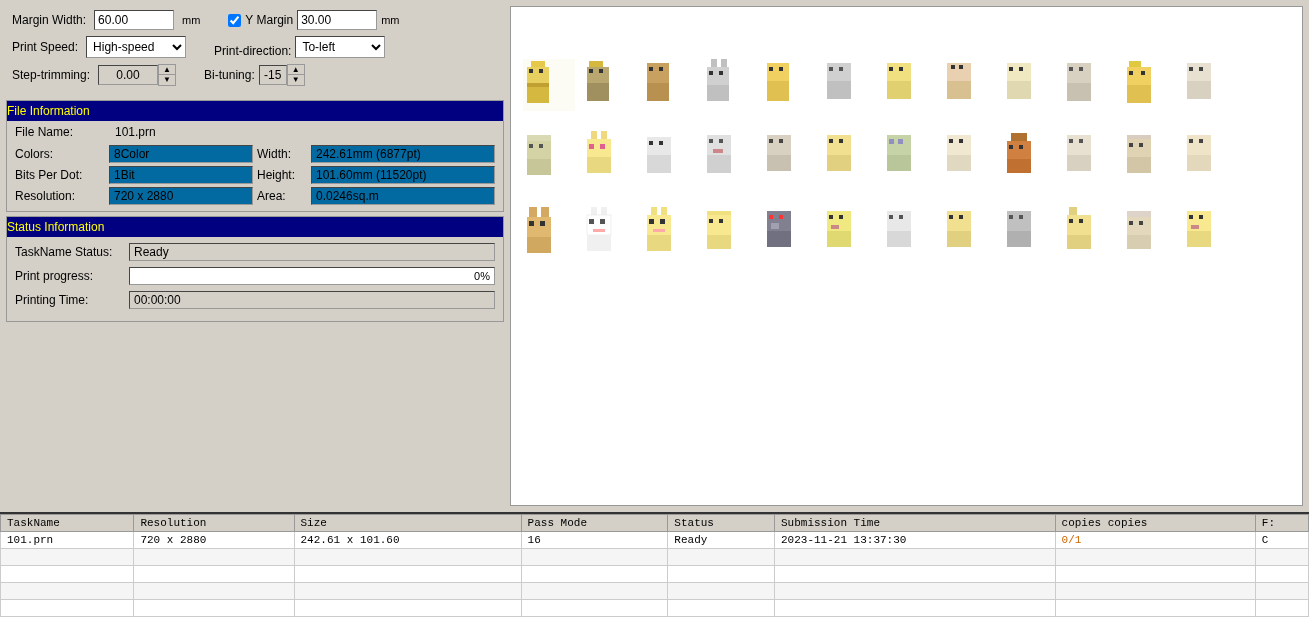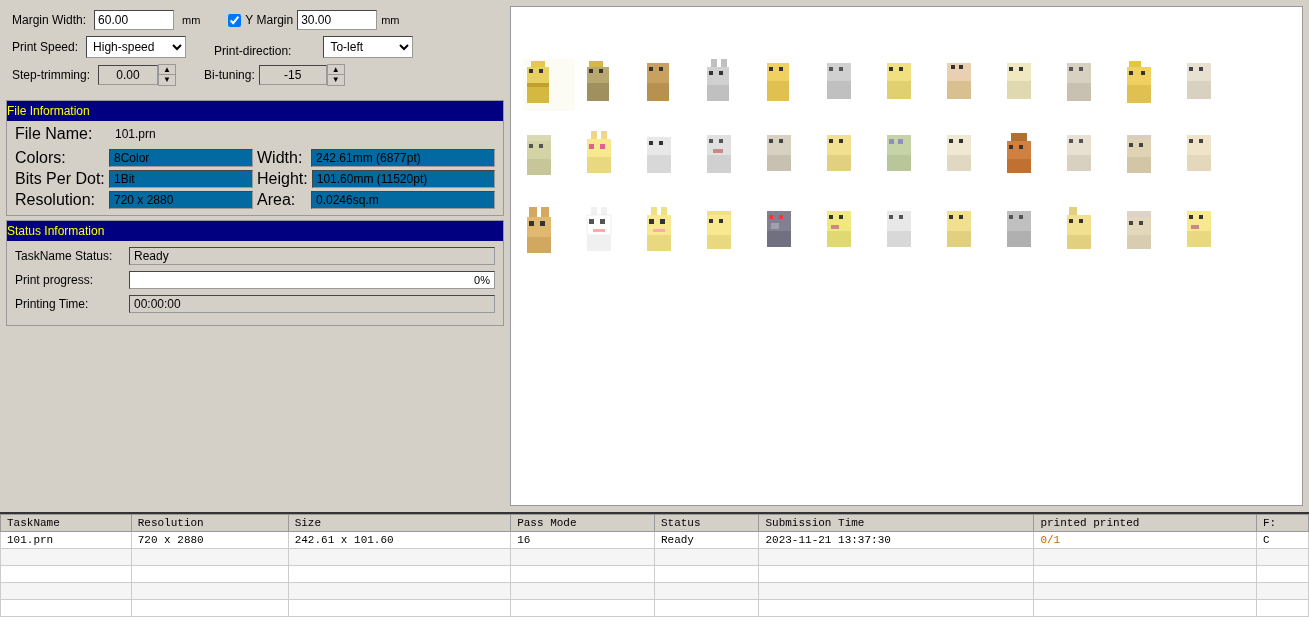--- a/index.html
+++ b/index.html
@@ -121,21 +121,21 @@
 
     .info-row {
       display: flex;
       align-items: center;
       margin-bottom: 3px;
     }
 
     .info-label {
       white-space: nowrap;
       min-width: 100px;
-      font-size: 16px;
+      font-size: 12px;
     }
 
     .file-grid-item {
       display: flex;
       align-items: center;
       gap: 4px;
     }
 
     .file-grid-value {
       background: #0369a1;
@@ -289,42 +289,42 @@
         <div class="settings-row">
           <label>Print Speed:</label>
           <select class="select-input" style="width:100px;">
             <option>High-speed</option>
             <option>Standard</option>
             <option>Low</option>
           </select>
 
           <div style="margin-left:20px; display:flex; align-items:flex-end; gap:4px;">
             <label>Print-direction:</label>
-            <select class="select-input" style="width:90px;margin-left:28px;">
+            <select class="select-input" style="width:90px;">
               <option>To-left</option>
               <option>To-right</option>
               <option>Bi-directional</option>
             </select>
           </div>
         </div>
 
         <div class="settings-row">
           <label>Step-trimming:</label>
           <div class="spinner-input">
             <input type="text" class="text-input" style="width: 60px; background: rgb(212, 208, 200);" value="0.00">
             <div class="spinner-buttons">
               <button class="spinner-btn">▲</button>
               <button class="spinner-btn">▼</button>
             </div>
           </div>
 
           <div style="margin-left:20px; display:flex; align-items:center; gap:4px;">
             <label>Bi-tuning:</label>
             <div class="spinner-input">
-              <input type="text" class="text-input" style="width: 68px;" value="-15">
+              <input type="text" class="text-input" style="width: 28px;" value="-15">
               <div class="spinner-buttons">
                 <button class="spinner-btn">▲</button>
                 <button class="spinner-btn">▼</button>
               </div>
             </div>
           </div>
         </div>
       </div>
 
       <div class="info-panel">
@@ -652,21 +652,21 @@
   <div class="bottom-table-container">
     <table class="task-table">
       <thead>
         <tr>
           <th>TaskName</th>
           <th>Resolution</th>
           <th>Size</th>
           <th>Pass Mode</th>
           <th>Status</th>
           <th>Submission Time</th>
-          <th>printed printed</th>
+          <th>copies copies</th>
           <th>F:</th>
         </tr>
       </thead>
       <tbody id="task-table-body">
 
       <tr>
     <td>101.prn</td>
     <td>720 x 2880</td>
     <td>242.61 x 101.60</td>
     <td>16</td>

